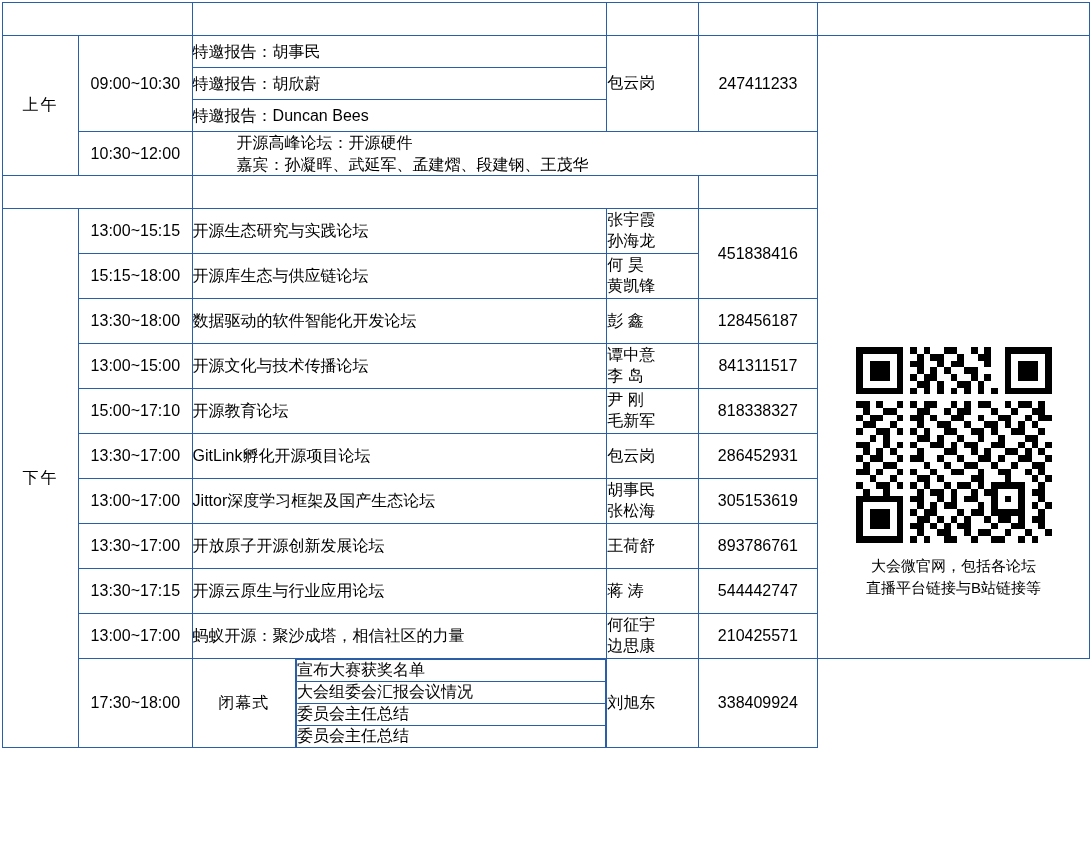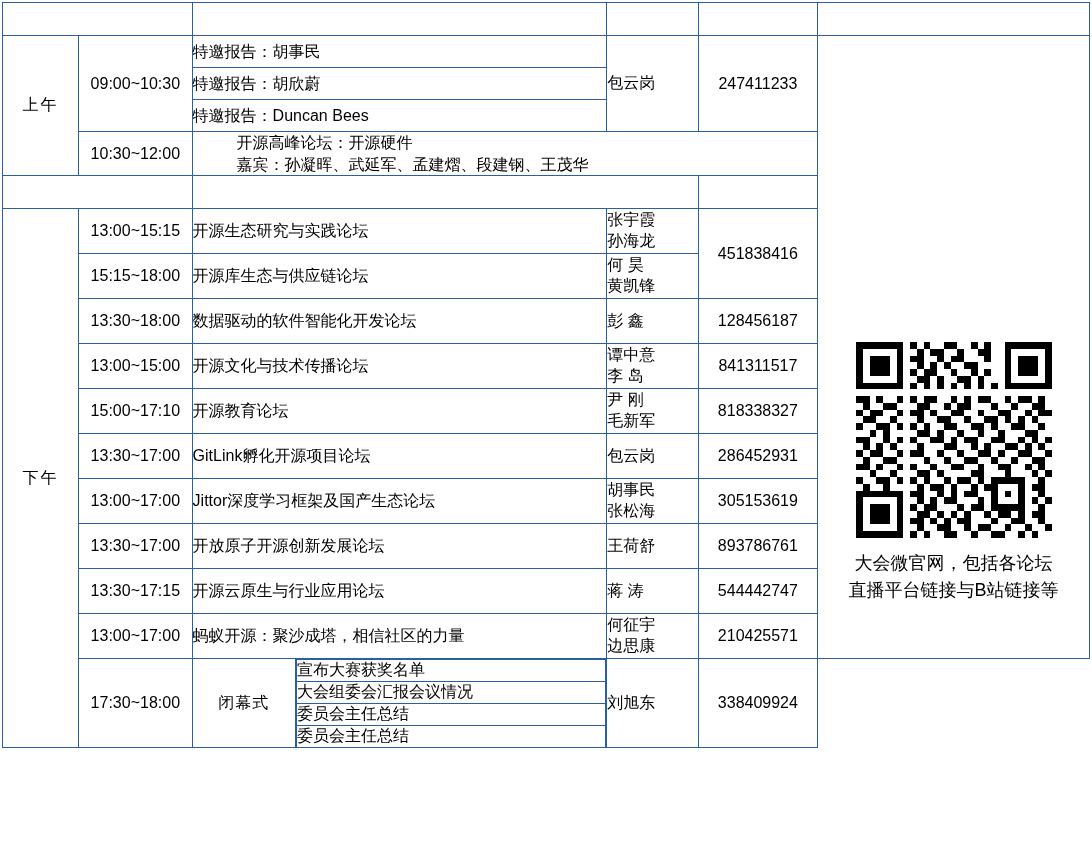--- a/index.html
+++ b/index.html
@@ -81,21 +81,21 @@
   }
   .qr-box {
     width: 196px;
     height: 196px;
     background: #ffffff;
     position: relative;
   }
   .qr-box svg { display: block; }
   .qr-caption {
     margin-top: 12px;
-    font-size: 18px;
+    font-size: 15px;
     line-height: 1.5;
     color: #000000;
     white-space: pre-line;
   }
   .closing-label {
     text-align: center;
     font-size: 16px;
     letter-spacing: 1px;
   }
   .subtable {

